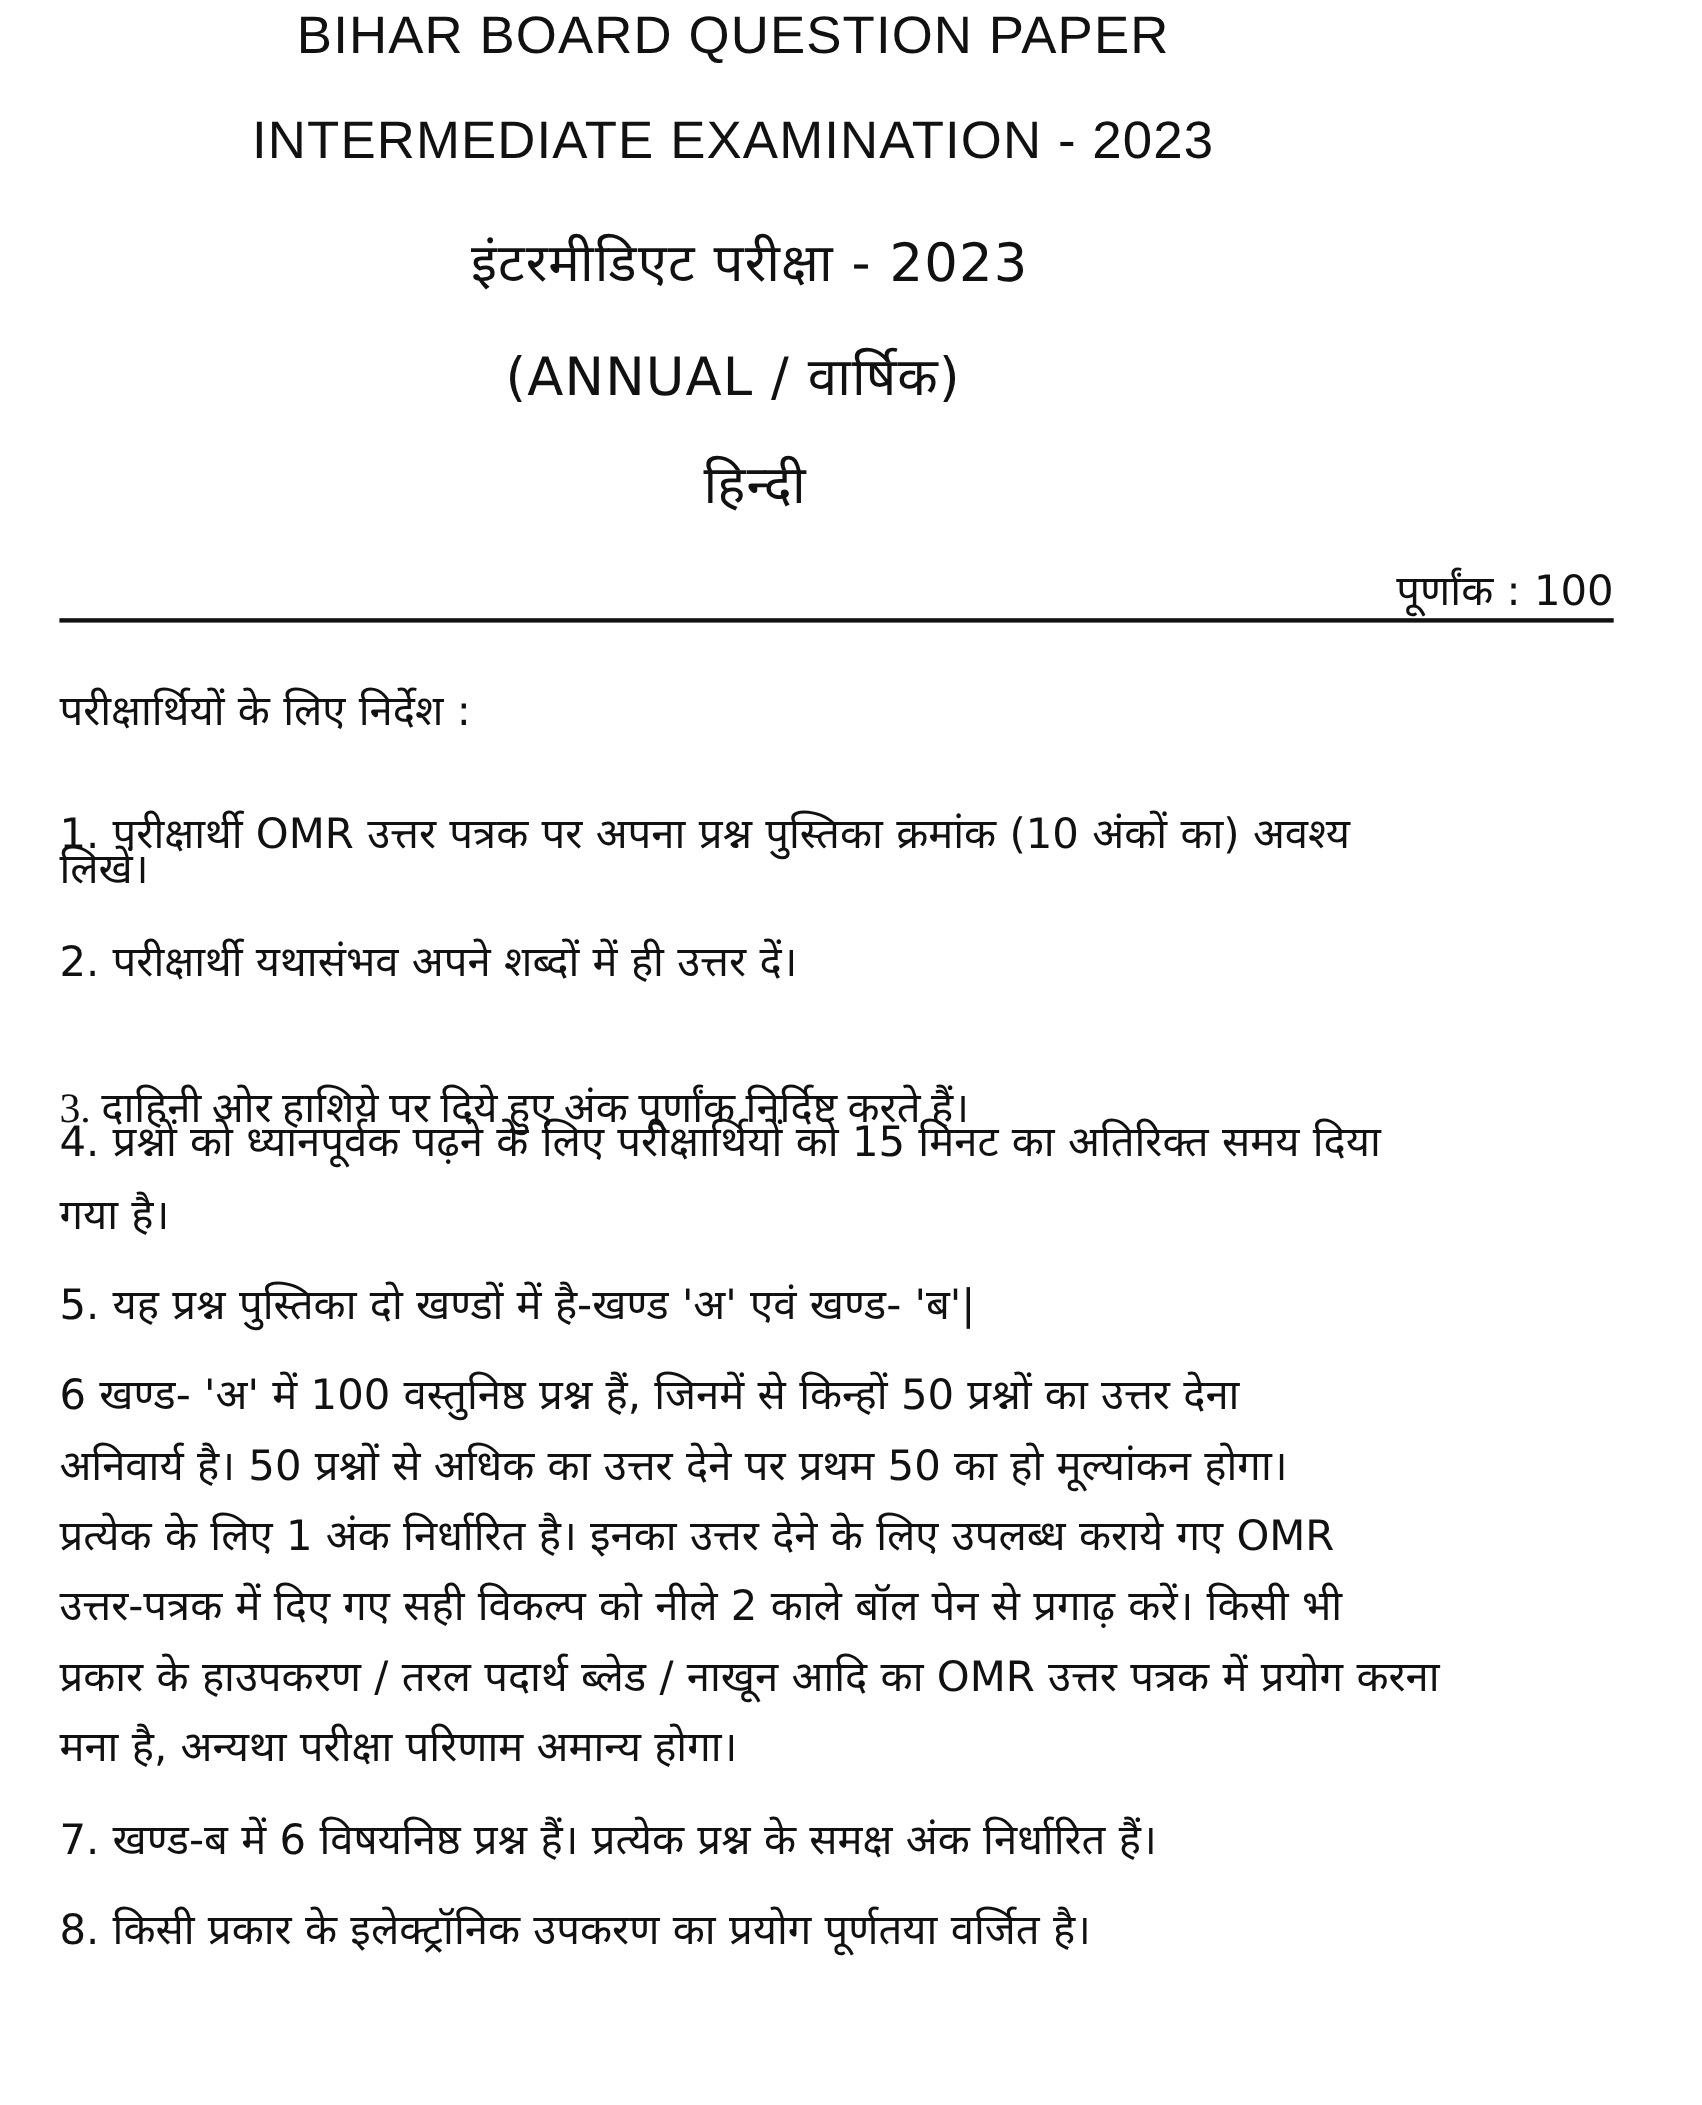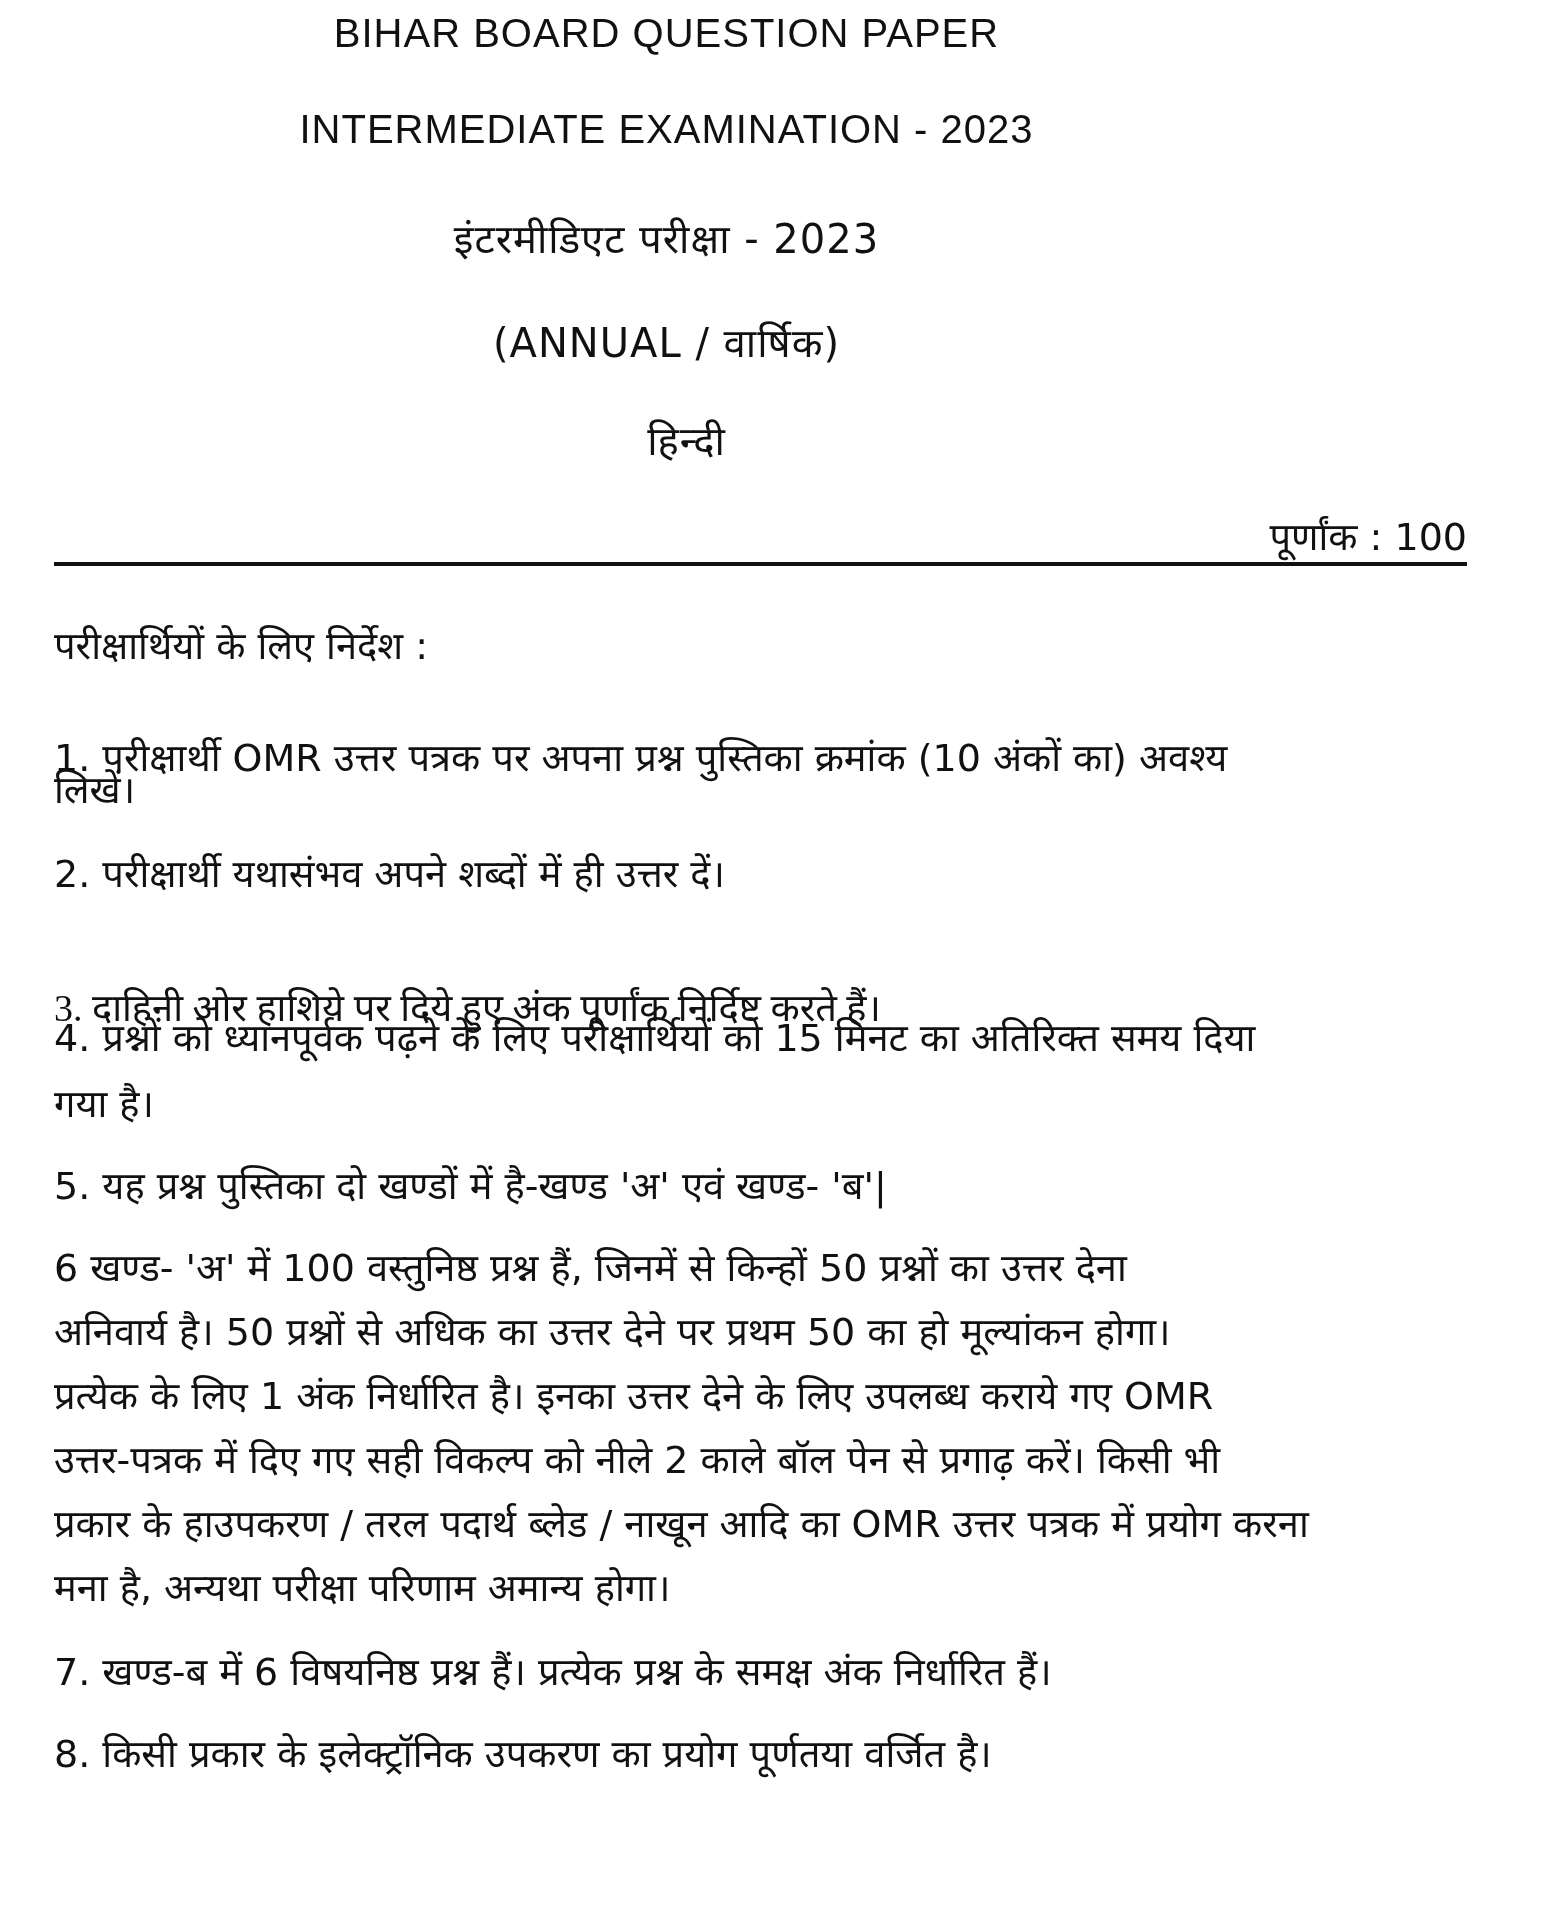--- a/index.html
+++ b/index.html
@@ -3,21 +3,21 @@
 <meta charset="utf-8">
 <style>
   html, body { margin:0; padding:0; background:#ffffff; }
   body {
     width:1547px; height:1914px; position:relative; overflow:hidden;
     font-family:"DejaVu Sans", "Liberation Sans", sans-serif;
     color:#111111;
   }
   .center {
     position:absolute; left:0; width:1333px; text-align:center;
-    font-size:40px; line-height:50px; white-space:nowrap;
+    font-size:48px; line-height:50px; white-space:nowrap;
     font-family:"Liberation Sans", "DejaVu Sans", sans-serif;
     letter-spacing:1px;
   }
   .hi { font-family:"DejaVu Sans", sans-serif; }
   .meta-row {
     position:absolute; left:54px; width:1413px; top:512px; height:50px;
     border-bottom:4px solid #111;
     font-size:38px; line-height:50px;
   }
   .meta-row .left { position:absolute; left:0; top:0; }
@@ -27,21 +27,21 @@
     font-size:38px; line-height:64px; white-space:nowrap;
   }
 </style>
 </head>
 <body>
 
 <div>
 
   <div class="center" style="top:8px;">BIHAR BOARD QUESTION PAPER</div>
   <div class="center" style="top:104px;">INTERMEDIATE EXAMINATION - 2023</div>
-  <div class="center hi" style="top:214px;">इंटरमीडिएट परीक्षा - 2023</div>
+  <div class="center hi" style="top:214px;padding-left:15px;">इंटरमीडिएट परीक्षा - 2023</div>
   <div class="center hi" style="top:318px;">(ANNUAL / वार्षिक)</div>
   <div class="center hi" style="top:416px;padding-left:20px;">हिन्दी</div>
 
   <div class="meta-row">
     <span class="right">पूर्णांक : 100</span>
   </div>
 
   <div class="para" style="top:614px;">परीक्षार्थियों के लिए निर्देश :</div>
 
   <div>

